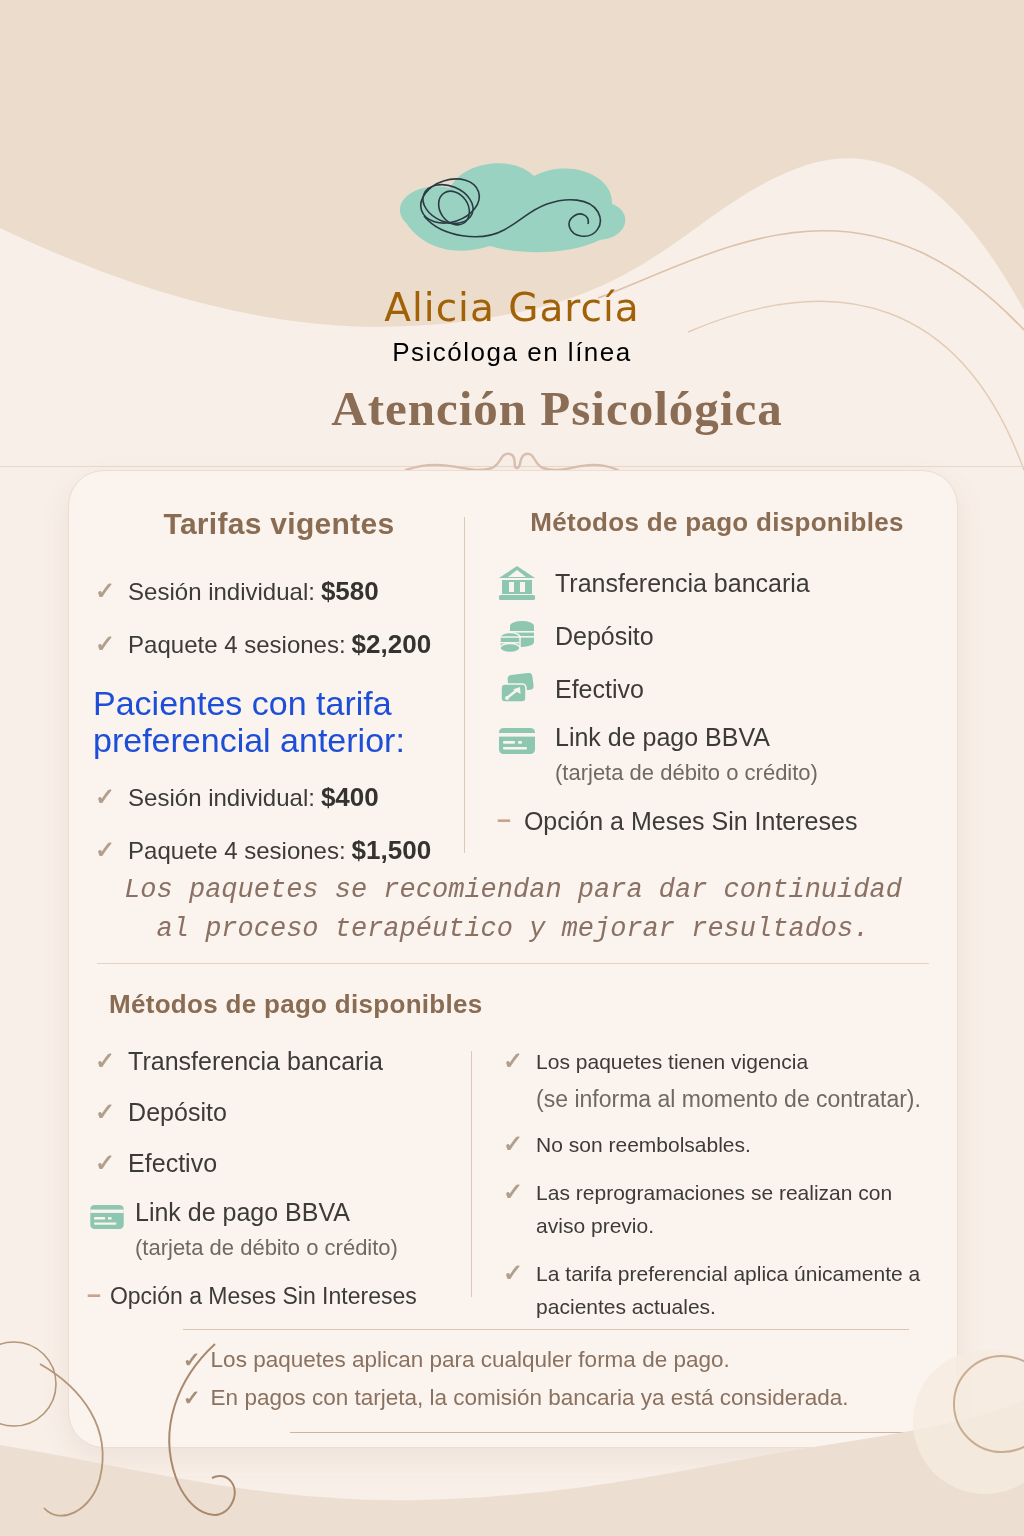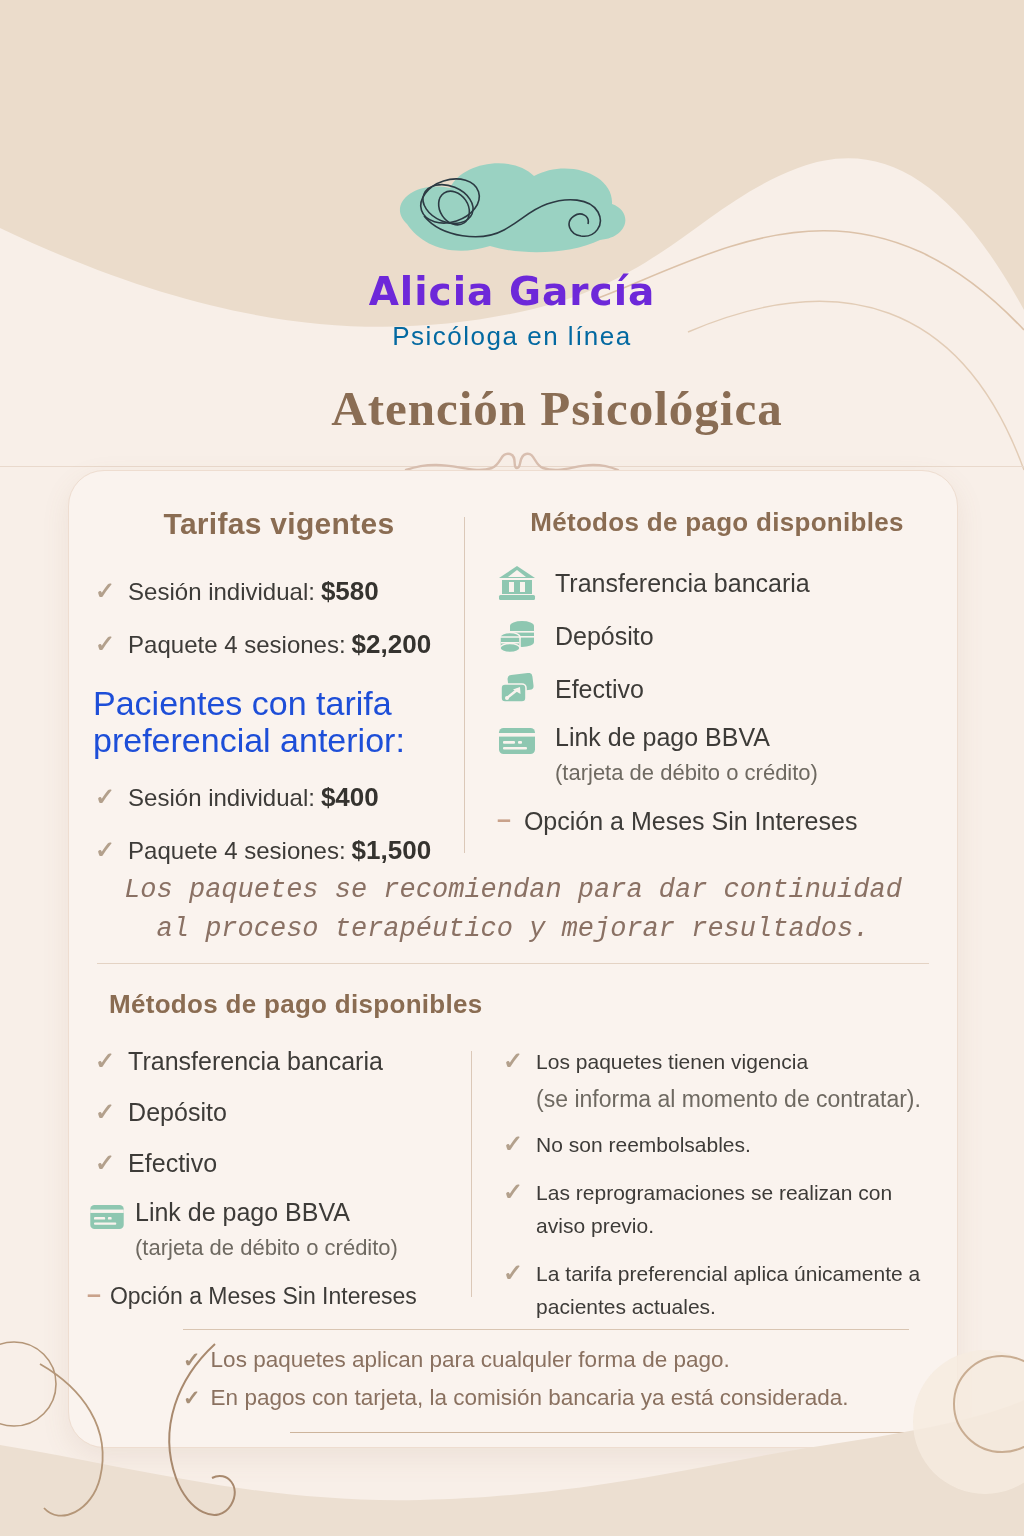--- a/index.html
+++ b/index.html
@@ -6,22 +6,22 @@
   body{
     width:1024px;height:1536px;position:relative;overflow:hidden;
     background:#f8efe8;font-family:"Liberation Sans",sans-serif;color:#3d3b38;
   }
   svg{display:block;}
   .bg{position:absolute;left:0;z-index:0;}
   .topline{position:absolute;top:466px;left:0;width:1024px;height:1px;background:#e9d9cc;z-index:1;}
 
   
   .logo{position:absolute;top:148px;left:0;width:1024px;display:flex;flex-direction:column;align-items:center;z-index:2;}
-  .logo-name{font-family:"DejaVu Sans",sans-serif;font-size:39px;font-weight:bold;color:#6d28d9;letter-spacing:1px;margin-top:3px;}
-  .logo-tagline{font-size:26px;color:#0369a1;letter-spacing:1.5px;margin-top:7px;}
+  .logo-name{font-family:"DejaVu Sans",sans-serif;font-size:39px;font-weight:normal;color:#a16207;letter-spacing:1px;margin-top:19px;}
+  .logo-tagline{font-size:26px;color:#000000;letter-spacing:1.5px;margin-top:7px;}
 
   
   .page-title{position:absolute;top:380px;left:0;width:1024px;text-align:center;
     font-family:"Liberation Serif",serif;font-weight:bold;font-size:49px;color:#8a6d54;letter-spacing:1px;z-index:2;padding-left:45px;}
   .flourish{position:absolute;top:446px;left:402px;z-index:2;}
 
   
   .card{position:absolute;left:68px;top:470px;width:888px;height:976px;background:#faf3ee;
     border:1px solid #eeddd0;border-radius:36px;box-shadow:0 10px 28px rgba(150,110,80,.10);z-index:2;}
   .sec-h{font-size:26px;font-weight:bold;color:#8a6c52;letter-spacing:.3px;}

